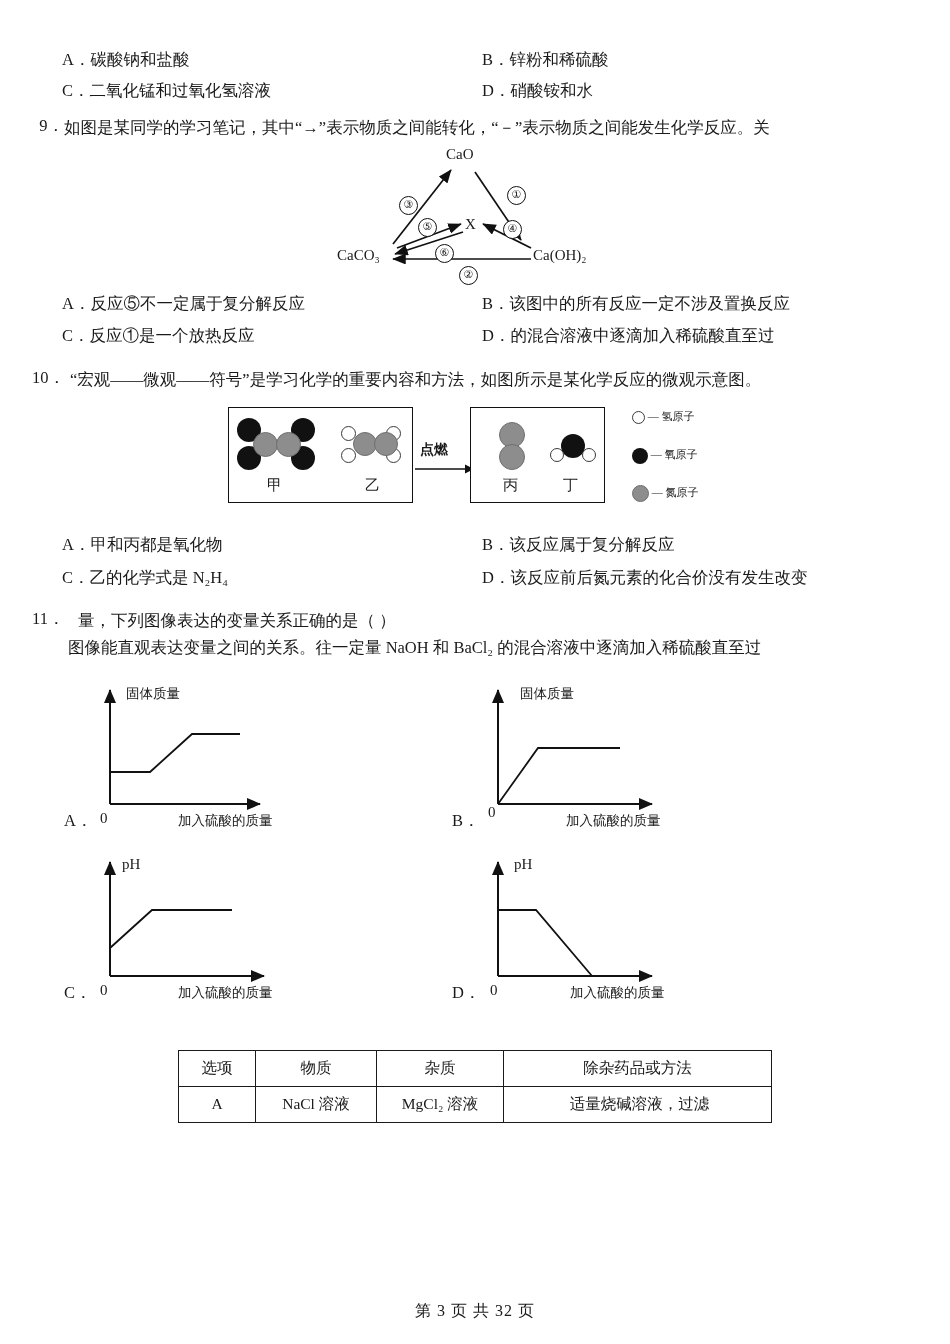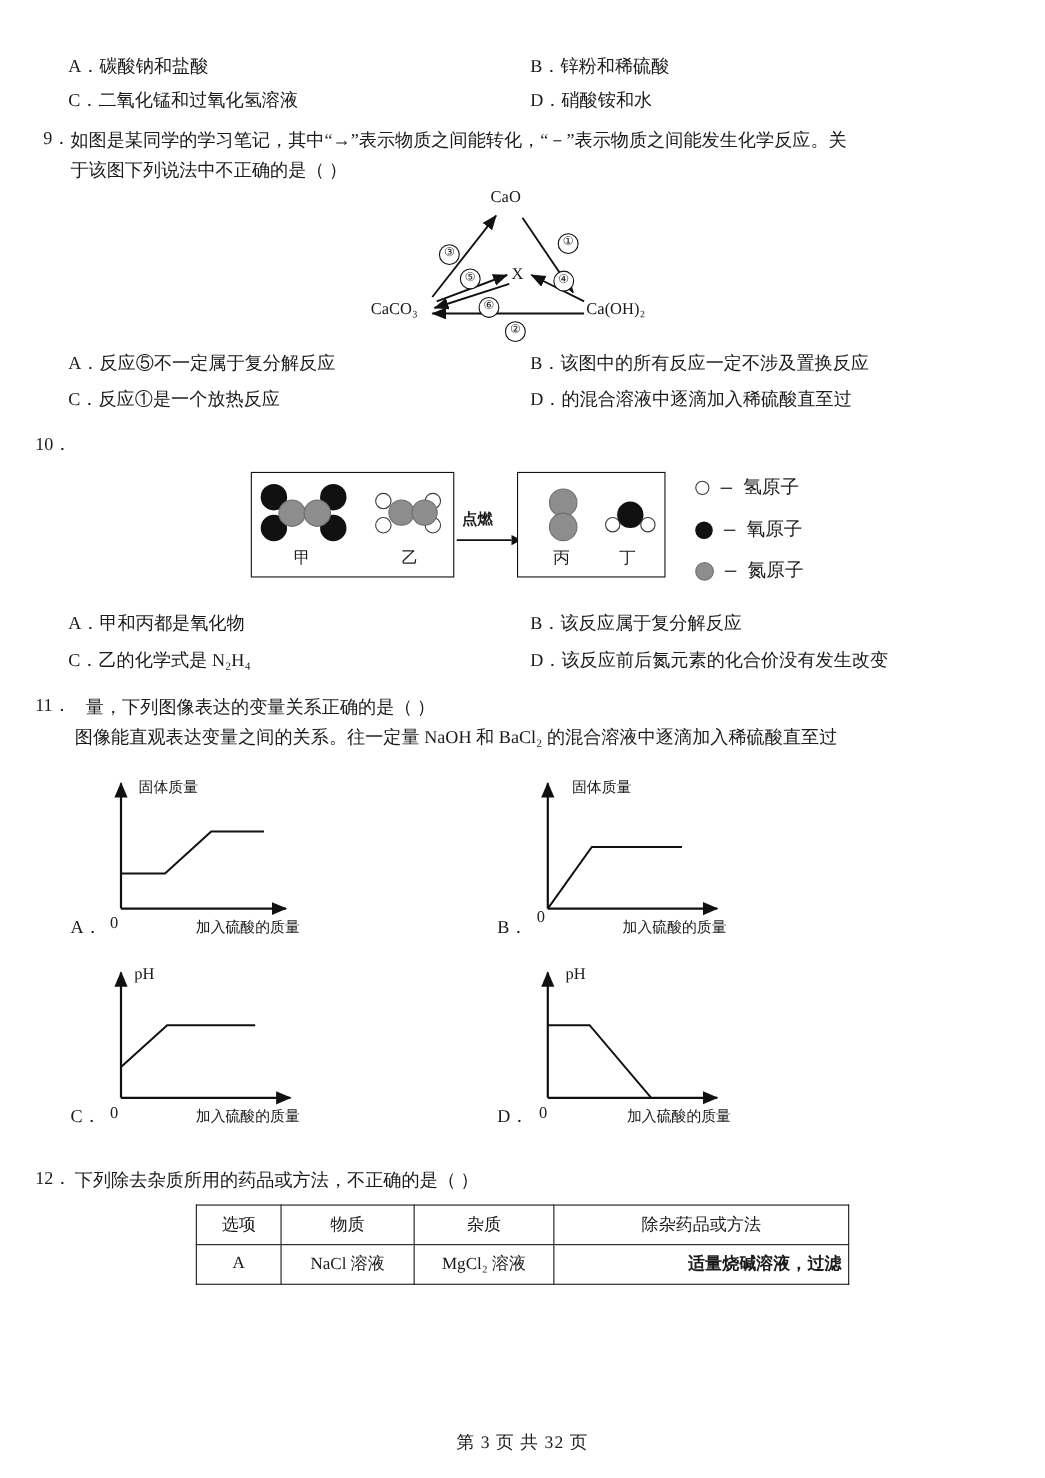--- a/index.html
+++ b/index.html
@@ -34,39 +34,39 @@
 
   
   .micro-wrap { position:relative; height:120px; width:950px; }
   .micro-box { position:absolute; border:1.6px solid #111; box-sizing:border-box; background:#fff; }
   .atom { position:absolute; border-radius:50%; box-sizing:border-box; }
   .atom.h { background:#ffffff; border:1.6px solid #3a3a3a; }
   .atom.o { background:#111111; }
   .atom.n { background:#8d8d8d; border:1px solid #6f6f6f; }
   .mol-cap { position:absolute; font-size:15px; font-family:"DejaVu Sans",sans-serif; }
   .cond-txt { position:absolute; font-size:14px; font-weight:bold; font-family:"DejaVu Sans",sans-serif; }
-  .legend-item { position:absolute; font-size:17px; font-family:Liberation Mono, monospace; white-space:nowrap; }
+  .legend-item { position:absolute; font-size:11px; font-family:Liberation Serif, serif; white-space:nowrap; }
 
   
   .charts { position:relative; width:950px; }
   .chart-cell { position:absolute; width:330px; height:170px; }
   .chart-optlabel { position:absolute; font-size:16.5px; font-family:"Liberation Serif",serif; }
   .chart-zero { position:absolute; font-size:15px; font-family:"Liberation Serif",serif; }
   .chart-xlabel { position:absolute; font-size:13.5px; font-family:"DejaVu Sans",sans-serif; white-space:nowrap; }
   .chart-ylabel { position:absolute; font-size:13.5px; font-family:"DejaVu Sans",sans-serif; white-space:nowrap; }
   .chart-ylabel.en { font-family:"Liberation Serif",serif; font-size:15px; }
 
   
   .tbl-wrap { position:relative; width:950px; }
   table.purity { border-collapse:collapse; margin-left:178px; width:594px; font-size:15.5px; }
   table.purity td, table.purity th {
     border:1px solid #1a1a1a; padding:7px 6px; text-align:center; font-weight:normal;
     font-family:"Liberation Serif","DejaVu Serif",serif;
   }
-  table.purity td.left { text-align:right; padding-left:10px;font-weight:bold; }
+  table.purity td.left { text-align:center; padding-left:10px; }
 
   
   .footer {
     position:absolute; left:0; right:0; bottom:22px; text-align:center;
     font-size:16px; font-family:"Liberation Serif",serif; letter-spacing:1px;
   }
 </style>
 </head>
 <body>
 
@@ -92,21 +92,20 @@
       <span class="lbl">D．</span>
       <span>硝酸铵和水</span>
     </div>
   </div>
 
   <div class="q-block" style="margin-top:16px;">
     <div class="q-head">
       <div class="q-num">9．</div>
       <div class="q-body">
         <div>如图是某同学的学习笔记，其中“→”表示物质之间能转化，“－”表示物质之间能发生化学反应。关</div>
-        <div>于该图下列说法中不正确的是（       ）</div>
       </div>
     </div>
   </div>
 
   <div class="cao-wrap">
     <div class="cao-inner">
       <svg width="300" height="145" viewBox="0 0 300 145">
         <defs>
           <marker id="ah" markerWidth="9" markerHeight="9" refX="7.5" refY="3.2" orient="auto" markerUnits="strokeWidth">
             <path d="M0,0 L8,3.2 L0,6.4 z" fill="#111"></path>
@@ -156,20 +155,21 @@
     <div class="opt-col">
       <span class="lbl">D．</span>
       <span>的混合溶液中逐滴加入稀硫酸直至过</span>
     </div>
   </div>
 
   <div class="q-block" style="margin-top:22px;">
     <div class="q-head">
       <div class="q-num">10．</div>
       <div class="q-body">
+        <div style="text-indent:6px;">“宏观——微观——符号”是学习化学的重要内容和方法，如图所示是某化学反应的微观示意图。</div>
       </div>
     </div>
   </div>
 
   <div class="micro-wrap" style="margin-top:6px;">
 
     <div class="micro-box" style="left:228px; top:8px; width:185px; height:96px;">
 
       <div class="atom o" style="left:8px;  top:10px; width:24px; height:24px;"></div>
       <div class="atom o" style="left:8px;  top:38px; width:24px; height:24px;"></div>
@@ -303,28 +303,20 @@
         <line x1="18" y1="122" x2="172" y2="122" stroke="#111" stroke-width="2" marker-end="url(#cah)"></line>
         <polyline points="18,56 56,56 112,122" fill="none" stroke="#111" stroke-width="1.8"></polyline>
       </svg>
       <div class="chart-ylabel en" style="left:34px; top:2px;">pH</div>
       <div class="chart-optlabel" style="left:-28px; top:128px;">D．</div>
       <div class="chart-zero" style="left:10px; top:128px;">0</div>
       <div class="chart-xlabel" style="left:90px; top:130px;">加入硫酸的质量</div>
     </div>
   </div>
 
-  <div class="q-block" style="margin-top:-4px;">
-    <div class="q-head">
-      <div class="q-num">12．</div>
-      <div class="q-body">
-        <div style="text-indent:4px;">下列除去杂质所用的药品或方法，不正确的是（       ）</div>
-      </div>
-    </div>
-  </div>
 
   <div class="tbl-wrap" style="margin-top:8px;">
     <table class="purity">
       <thead>
         <tr>
           <th style="width:64px;">选项</th>
           <th style="width:108px;">物质</th>
           <th style="width:114px;">杂质</th>
           <th>除杂药品或方法</th>
         </tr>

